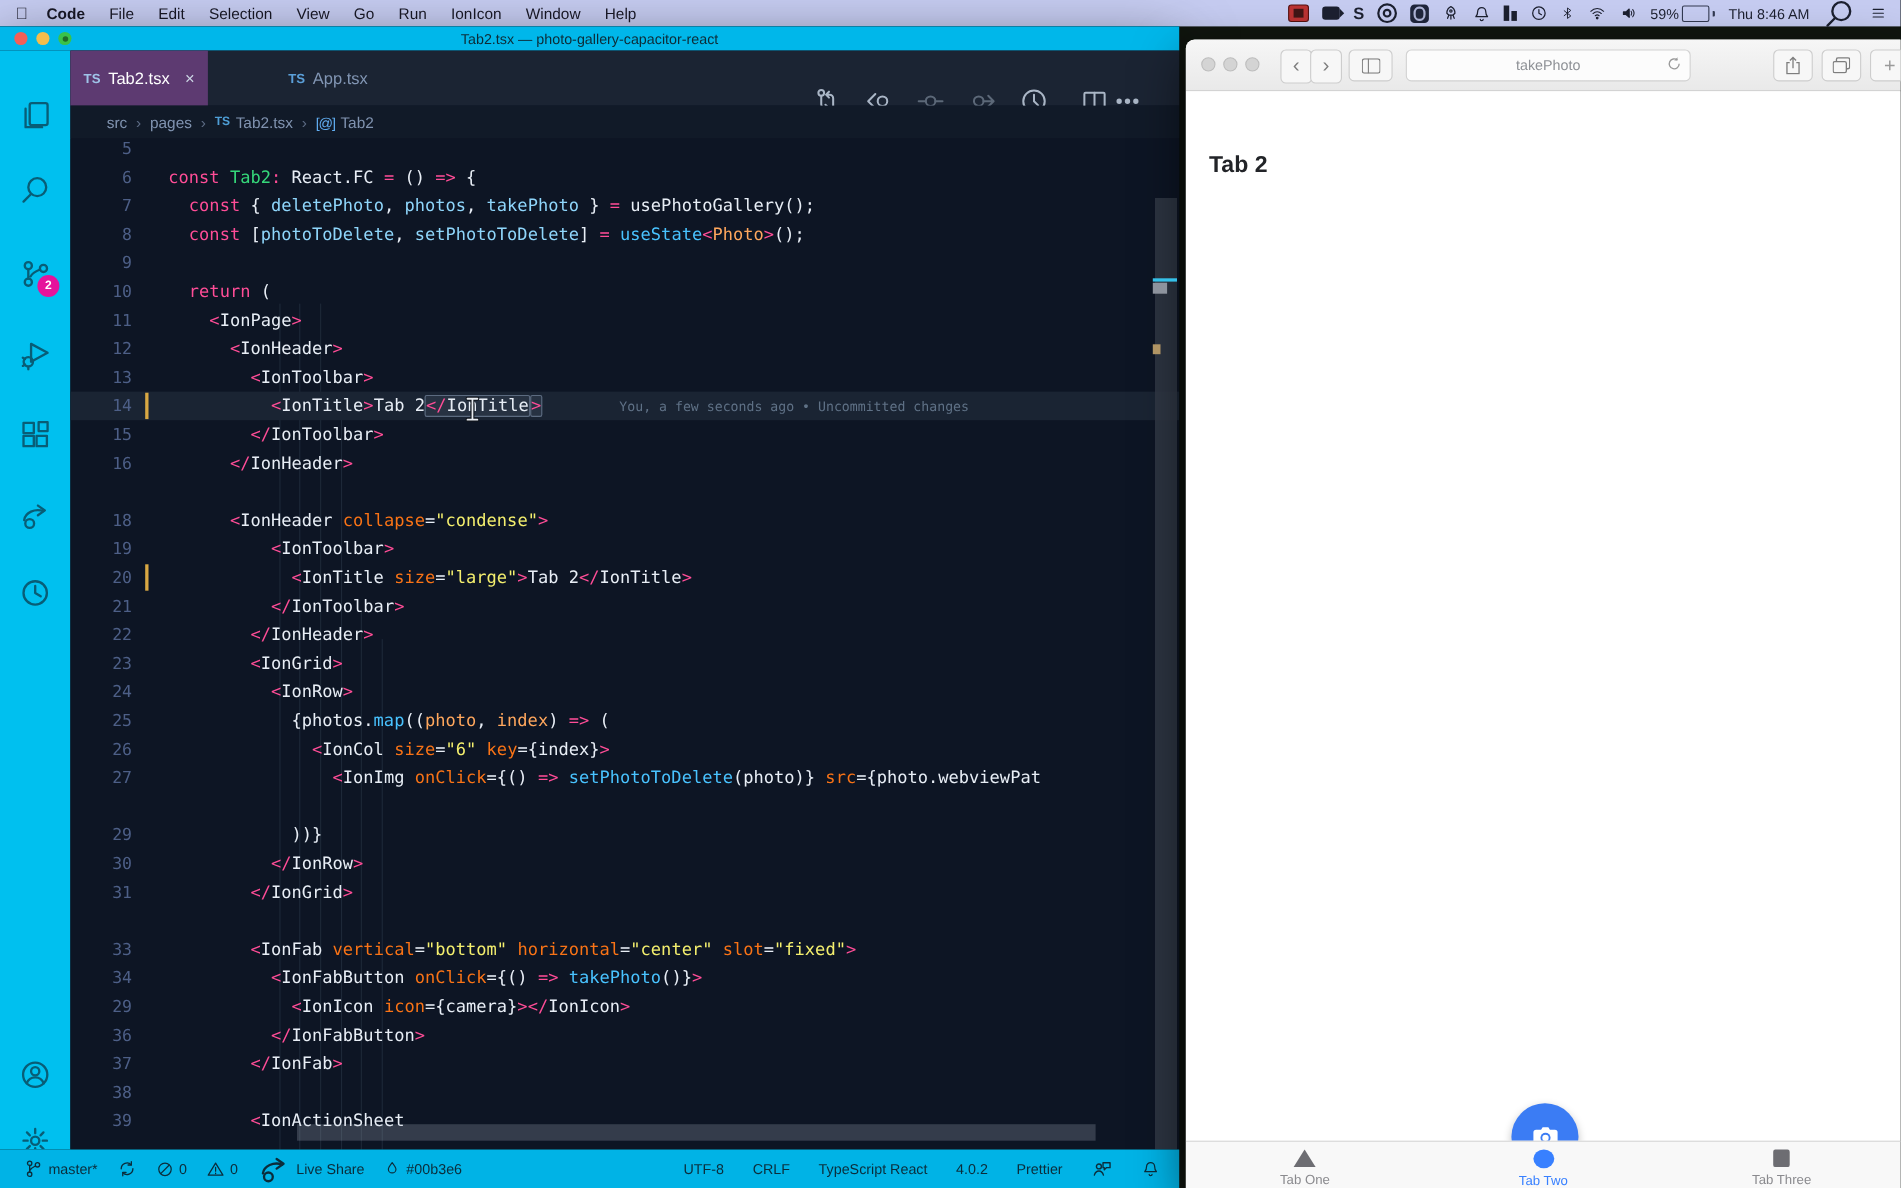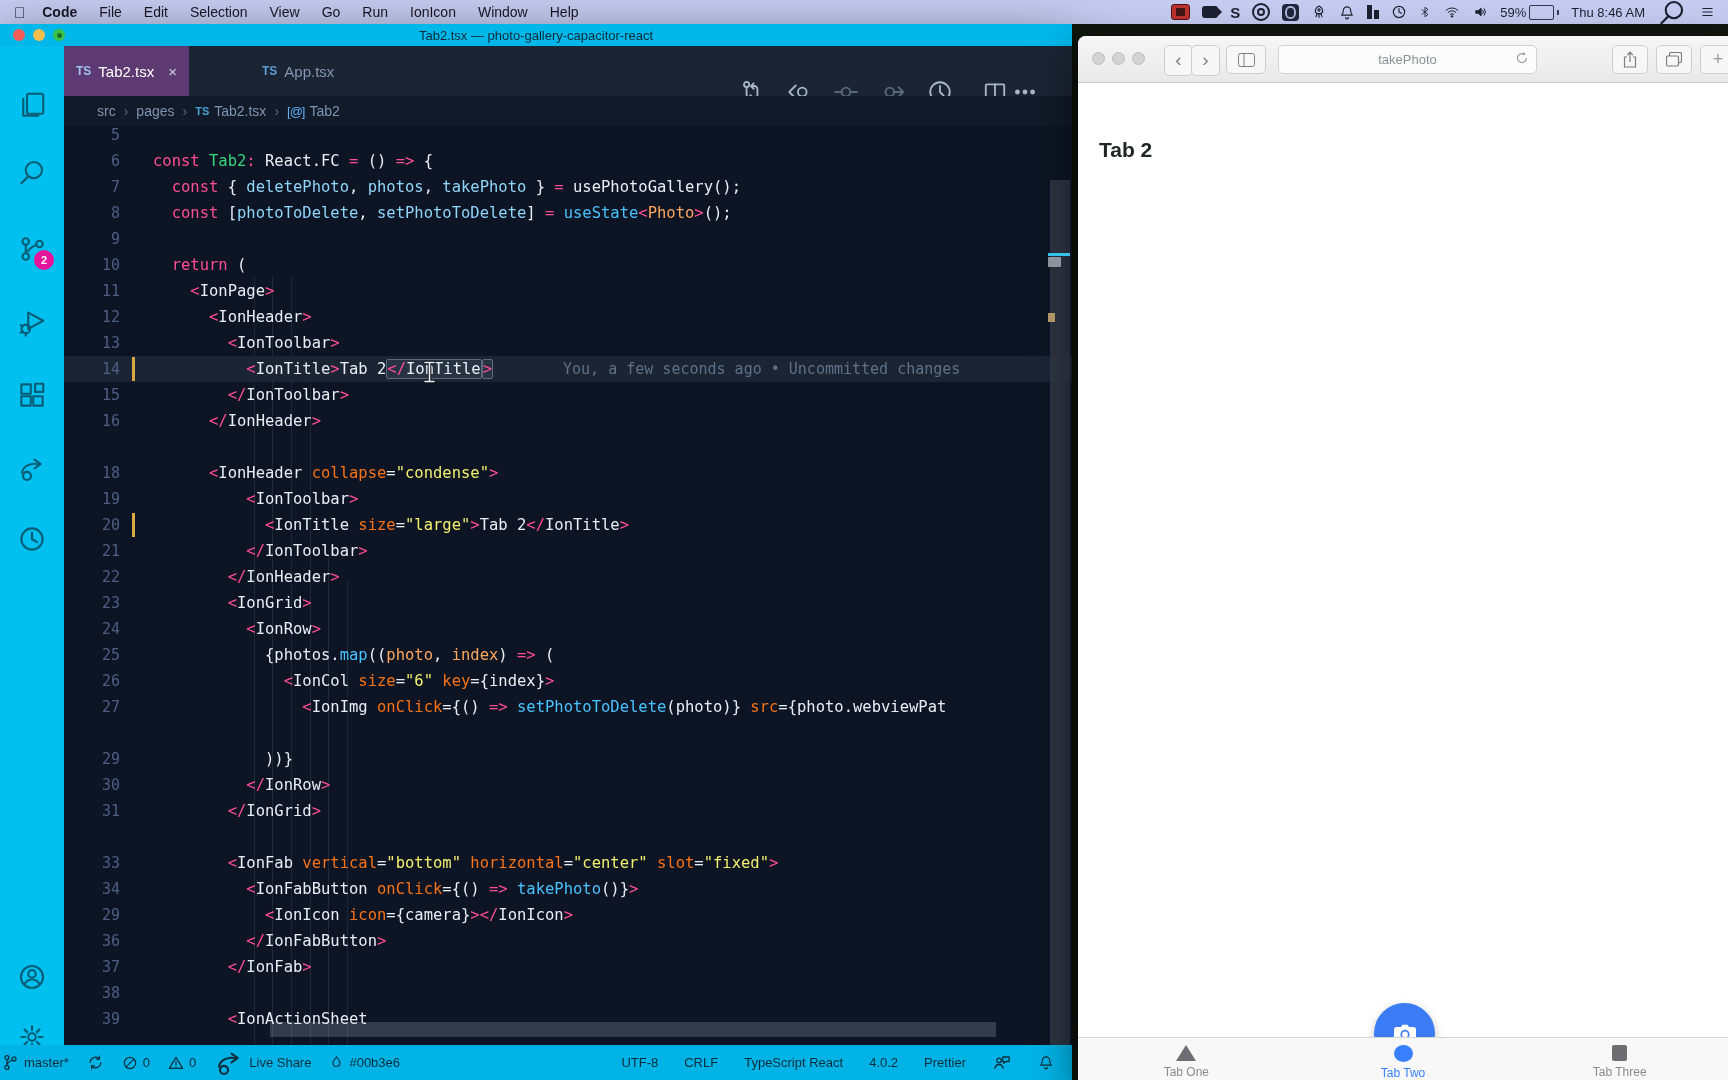--- a/index.html
+++ b/index.html
@@ -71,21 +71,21 @@
   .crow{position:absolute;left:0;width:1008px;height:26px;line-height:26px;white-space:pre;}
   .crow.cur{background:#1a2433;}
   .crow .lnum{position:absolute;left:0;top:0;width:56px;text-align:right;color:#4d5f87;
               font-family:"DejaVu Sans Mono",monospace;font-size:15px;}
   .crow .gmark{position:absolute;left:68px;top:1px;width:3px;height:24px;background:#d9a843;}
   .crow pre{position:absolute;left:89px;top:0;margin:0;font-family:"DejaVu Sans Mono",monospace;
             font-size:15.5px;line-height:26px;}
   .tk-k{color:#ff4d97;} .tk-w{color:#e8eef6;} .tk-v{color:#8fd6fb;} .tk-f{color:#49c3ff;}
   .tk-t{color:#ffa75d;} .tk-a{color:#f97316;margin-top:44px;} .tk-s{color:#f4ef6e;} .tk-g{color:#35d77a;} .tk-n{color:#e8eef6;}
   .bmatch{border:1px solid #5c6b80;background:rgba(160,180,210,.10);border-radius:2px;}
-  .blame{color:#5f7186;margin-left:70px;font-family:"DejaVu Sans Mono",monospace;font-size:15px;}
+  .blame{color:#5f7186;margin-left:70px;font-family:"DejaVu Sans Mono",monospace;font-size:12px;}
   .vscroll{position:absolute;left:986px;top:54px;width:20px;height:865px;background:#323a47;opacity:.85;}
   .hscroll{position:absolute;left:206px;top:896px;width:726px;height:15px;background:rgba(190,200,215,.22);}
   .mm-cyan{position:absolute;left:984px;top:127px;width:22px;height:3px;background:#35c0e8;z-index:3;}
   .mm-grey{position:absolute;left:984px;top:131px;width:13px;height:10px;background:#8d939d;z-index:3;}
   .mm-tan{position:absolute;left:984px;top:187px;width:7px;height:9px;background:#b09464;z-index:3;}
   .vs-status{position:absolute;left:0;top:1021px;width:1072px;height:35px;background:#00b3e6;
              color:#0b2d3b;font-size:13px;display:flex;align-items:center;justify-content:space-between;}
   .st-group{display:flex;align-items:center;}
   .st-item{display:flex;align-items:center;gap:5px;white-space:nowrap;}
   .st-item svg{color:#0b2d3b;}
@@ -408,21 +408,21 @@
         <div class="crow" style="top: 854px;"><span class="lnum">38</span><pre></pre></div>
         <div class="crow" style="top: 880px;"><span class="lnum">39</span><pre>        <span class="tk-k">&lt;</span><span class="tk-n">IonActionSheet</span></pre></div>
         <div class="hscroll"></div>
         <div class="vscroll"></div>
         <div class="mm-cyan"></div>
         <div class="mm-grey"></div>
         <div class="mm-tan"></div>
       </div>
 
     <div class="vs-status">
-      <div class="st-group" id="st-left" style="gap:18px;padding-left:2px;">
+      <div class="st-group" id="st-left" style="gap:18px;padding-left:22px;">
           <span class="st-item">
             <span>
               <svg width="17" height="17" viewBox="0 0 24 24" fill="none" stroke="currentColor" stroke-width="1.7" stroke-linecap="round" stroke-linejoin="round">
                 <circle cx="7" cy="5" r="2.8"></circle>
                 <circle cx="17" cy="7" r="2.8"></circle>
                 <circle cx="7" cy="19" r="2.8"></circle>
                 <path d="M7 7.8v8.4M14.5 8.5C11.5 10 8.5 11 7.5 14"></path>
               </svg>
             </span>
             <span>master*</span>

